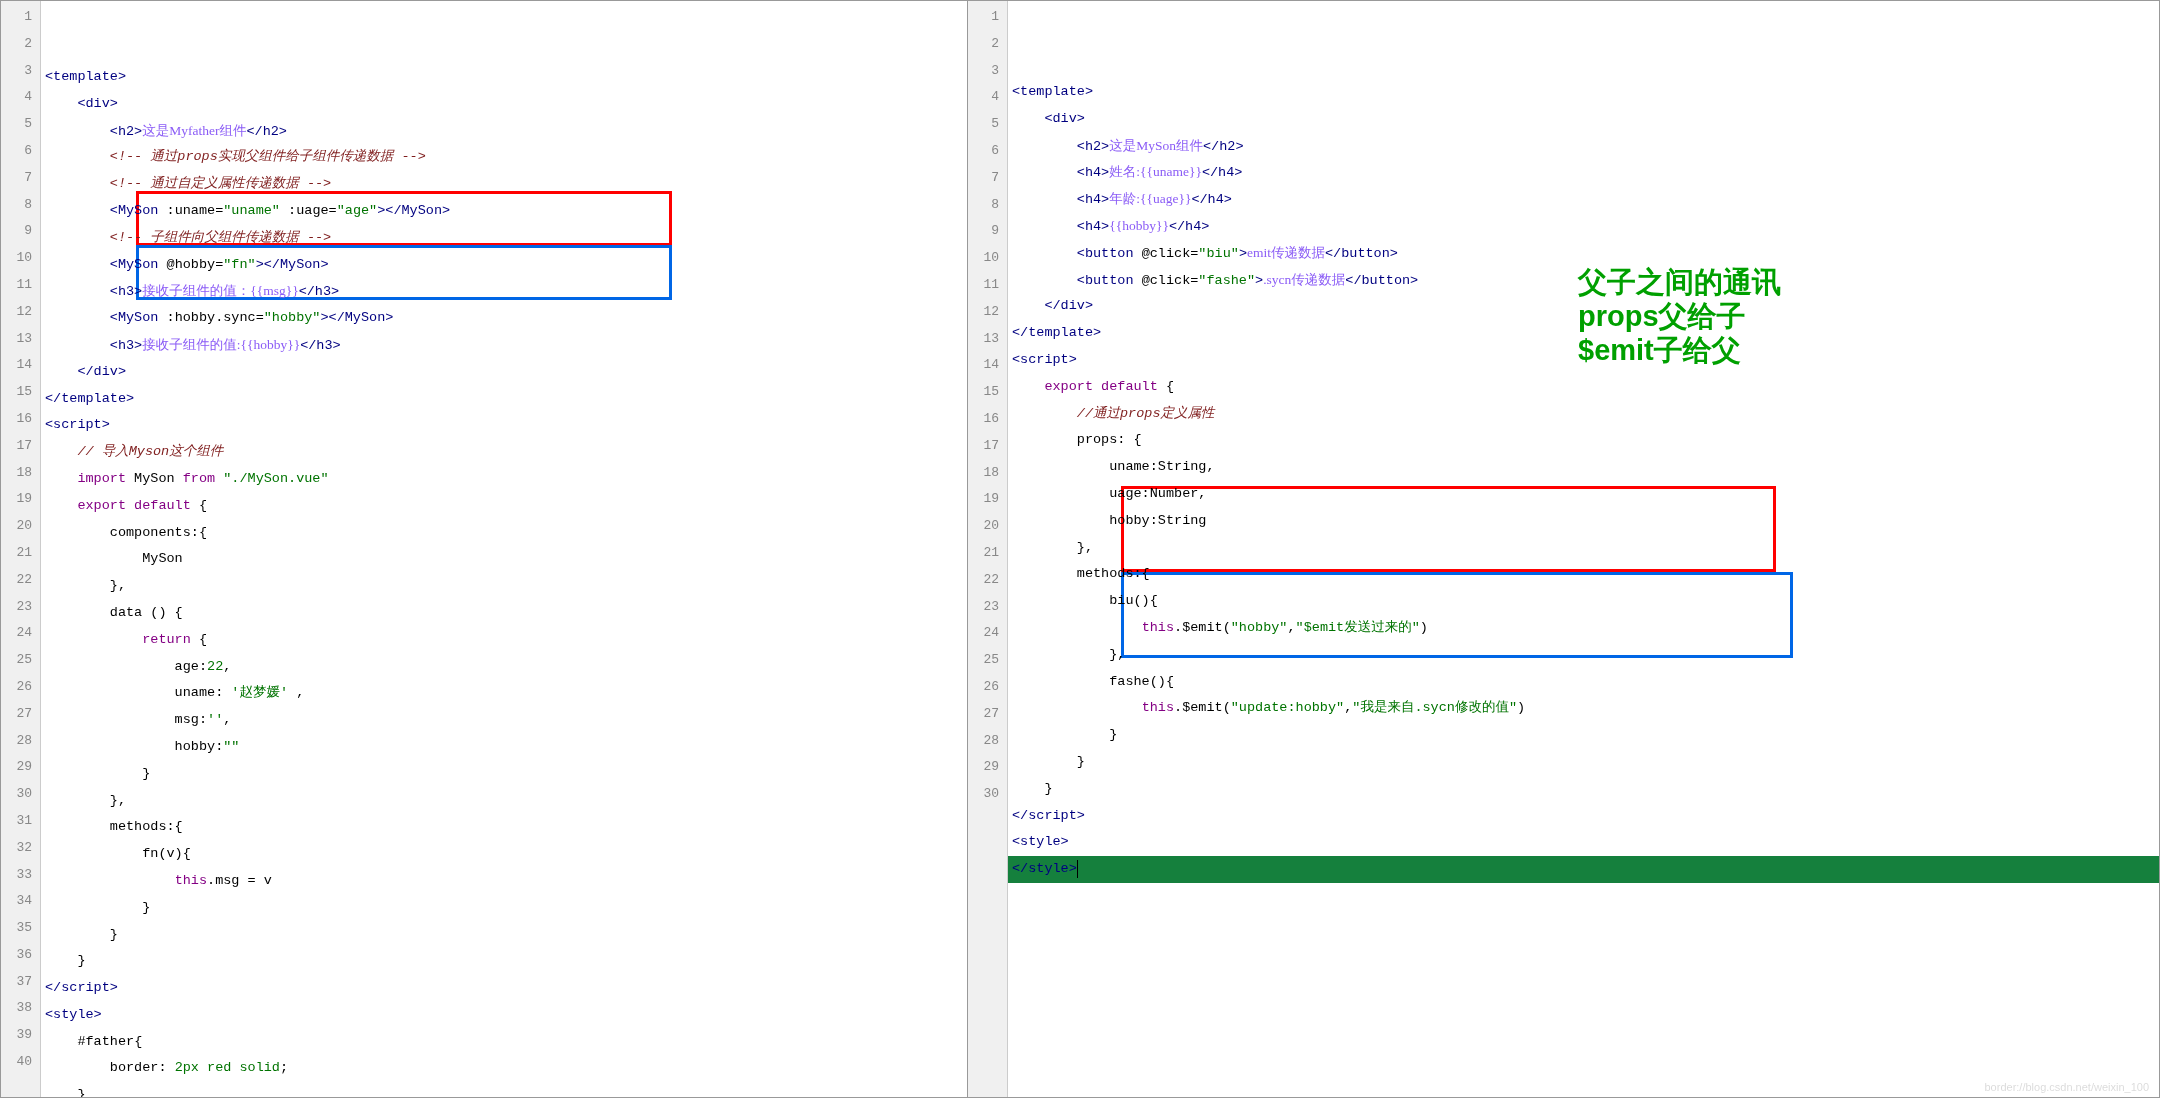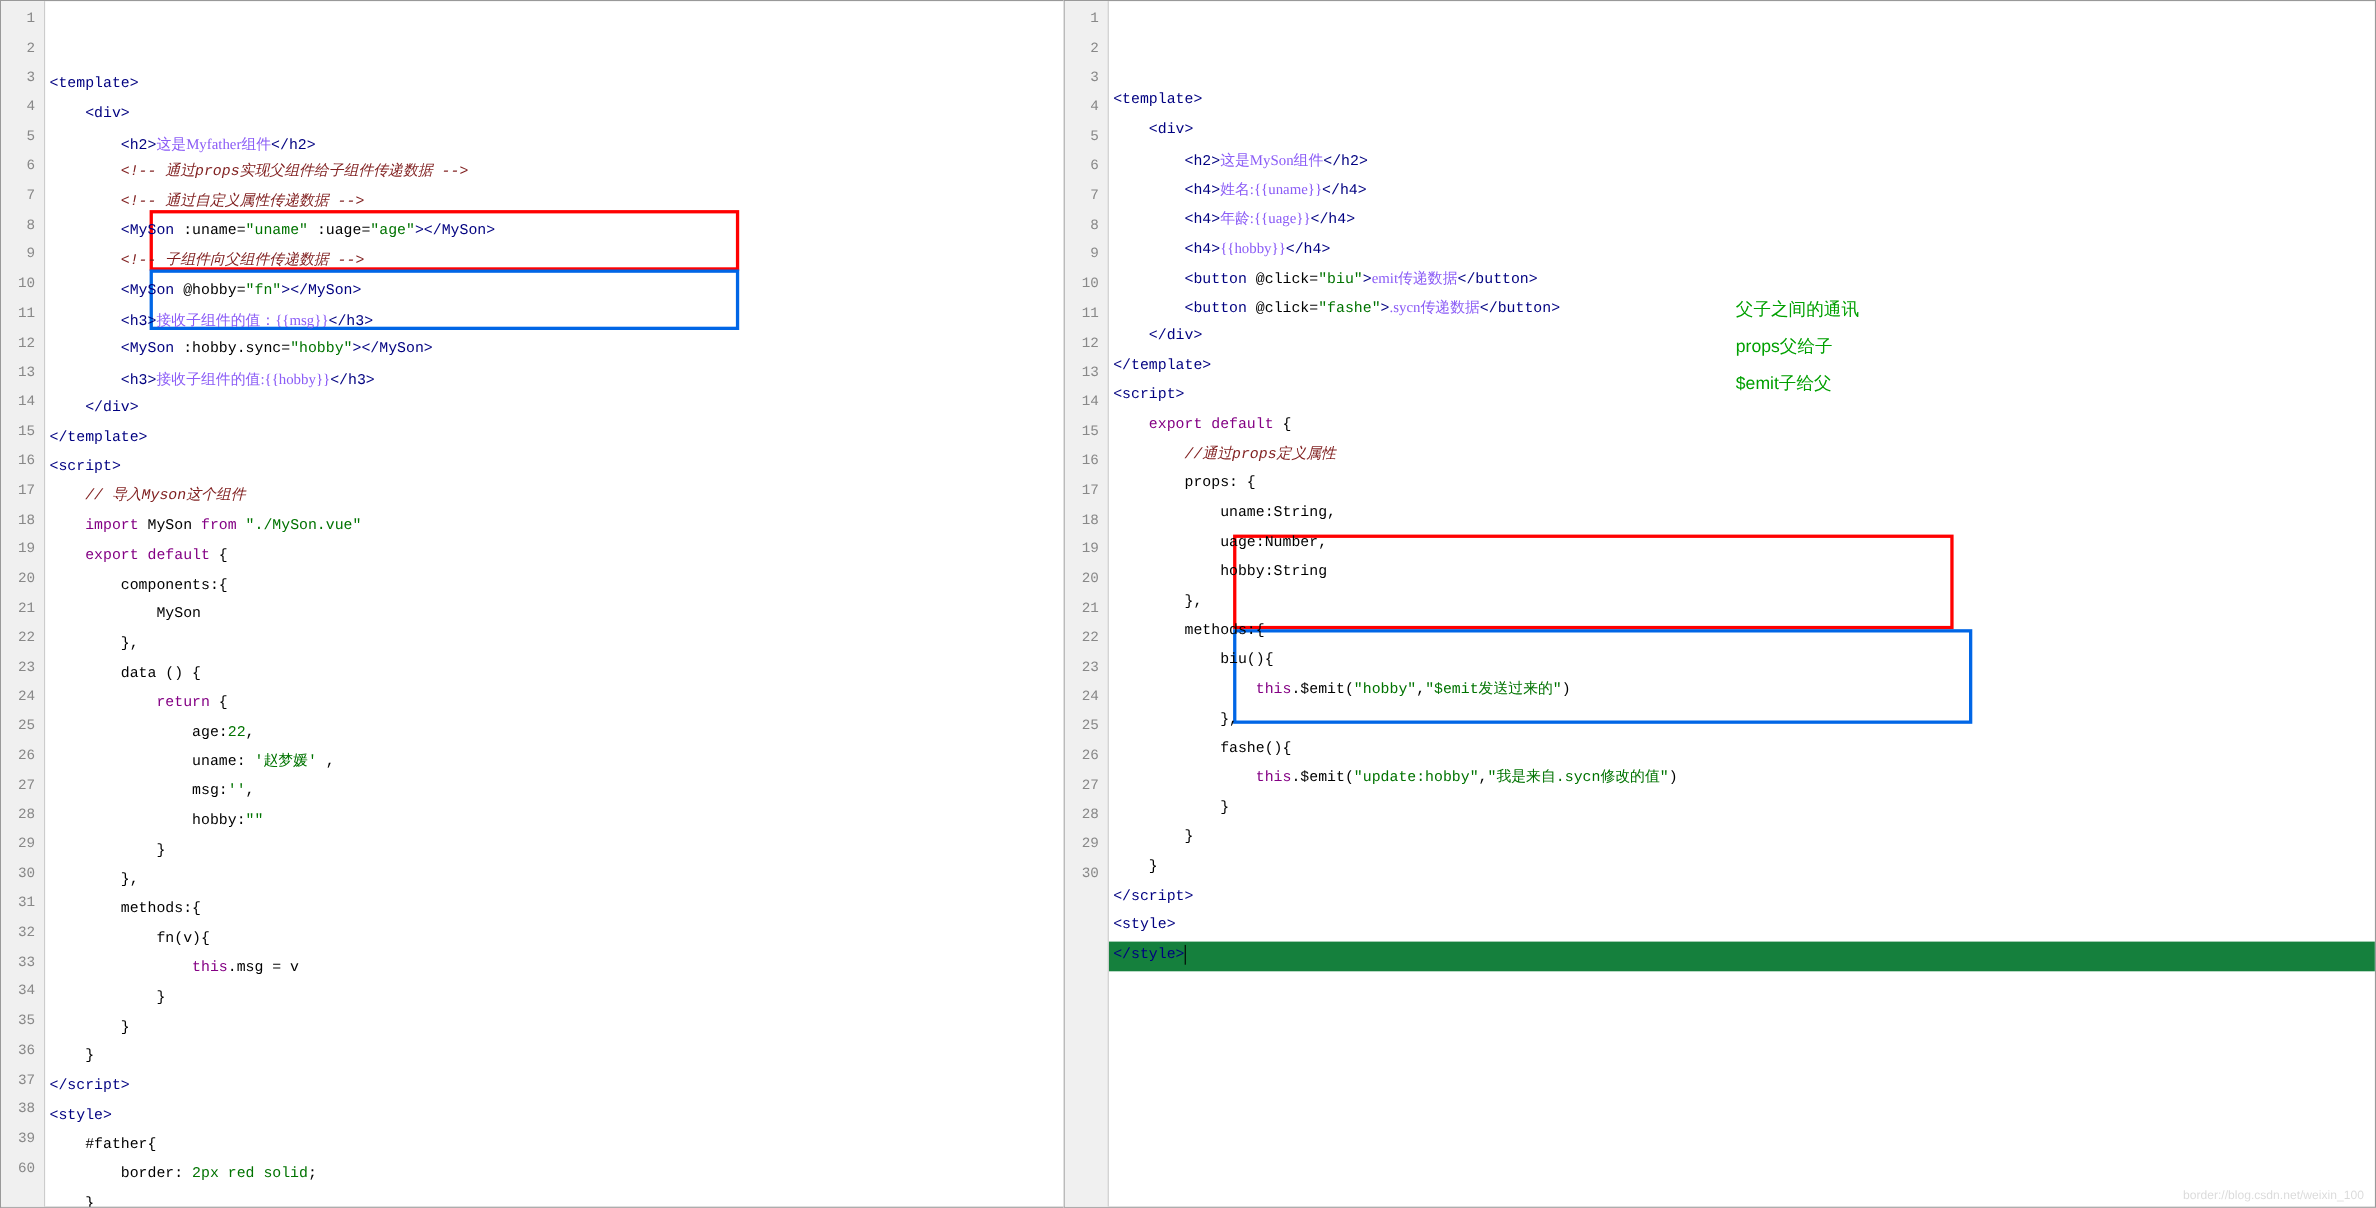--- a/index.html
+++ b/index.html
@@ -60,23 +60,23 @@
     position: absolute;
     border: 3.5px solid;
     pointer-events: none;
   }
   .box-red { border-color: #ff0000; }
   .box-blue { border-color: #0066e6; }
   .annot {
     position: absolute;
     color: #00a000;
     font-family: "Microsoft YaHei","SimSun",sans-serif;
-    font-size: 16px;
+    font-size: 29px;
     line-height: 34px;
-    font-weight: 400;
+    font-weight: 700;
   }
   .watermark {
     position: absolute;
     right: 10px;
     bottom: 4px;
     color: rgba(0,0,0,0.15);
     font-size: 11px;
     font-family: sans-serif;
   }
 </style>
@@ -117,21 +117,21 @@
       <div>30</div>
       <div>31</div>
       <div>32</div>
       <div>33</div>
       <div>34</div>
       <div>35</div>
       <div>36</div>
       <div>37</div>
       <div>38</div>
       <div>39</div>
-      <div>60</div>
+      <div>40</div>
     </div>
   <div class="code" id="code-left">
     <div class="box box-red" id="box-l-red" style="top: 190px; left: 95px; width: 536px; height: 55px;"></div>
     <div class="box box-blue" id="box-l-blue" style="top: 244px; left: 95px; width: 536px; height: 55px;"></div>
   <div class="line"><span class="tag">&lt;template&gt;</span></div><div class="line">    <span class="tag">&lt;div&gt;</span></div><div class="line">        <span class="tag">&lt;h2&gt;</span><span class="txt">这是Myfather组件</span><span class="tag">&lt;/h2&gt;</span></div><div class="line">        <span class="cmnt">&lt;!-- 通过props实现父组件给子组件传递数据 --&gt;</span></div><div class="line">        <span class="cmnt">&lt;!-- 通过自定义属性传递数据 --&gt;</span></div><div class="line">        <span class="tag">&lt;MySon</span> <span class="attr">:uname=</span><span class="str">"uname"</span> <span class="attr">:uage=</span><span class="str">"age"</span><span class="tag">&gt;&lt;/MySon&gt;</span></div><div class="line">        <span class="cmnt">&lt;!-- 子组件向父组件传递数据 --&gt;</span></div><div class="line">        <span class="tag">&lt;MySon</span> <span class="attr">@hobby=</span><span class="str">"fn"</span><span class="tag">&gt;&lt;/MySon&gt;</span></div><div class="line">        <span class="tag">&lt;h3&gt;</span><span class="txt">接收子组件的值：{{msg}}</span><span class="tag">&lt;/h3&gt;</span></div><div class="line">        <span class="tag">&lt;MySon</span> <span class="attr">:hobby.sync=</span><span class="str">"hobby"</span><span class="tag">&gt;&lt;/MySon&gt;</span></div><div class="line">        <span class="tag">&lt;h3&gt;</span><span class="txt">接收子组件的值:{{hobby}}</span><span class="tag">&lt;/h3&gt;</span></div><div class="line">    <span class="tag">&lt;/div&gt;</span></div><div class="line"><span class="tag">&lt;/template&gt;</span></div><div class="line"><span class="tag">&lt;script&gt;</span></div><div class="line">    <span class="cmnt">// 导入Myson这个组件</span></div><div class="line">    <span class="kw">import</span> MySon <span class="kw">from</span> <span class="str">"./MySon.vue"</span></div><div class="line">    <span class="kw">export default</span> {</div><div class="line">        components:{</div><div class="line">            MySon</div><div class="line">        },</div><div class="line">        data () {</div><div class="line">            <span class="kw">return</span> {</div><div class="line">                age:<span class="str">22</span>,</div><div class="line">                uname: <span class="str">'赵梦媛'</span> ,</div><div class="line">                msg:<span class="str">''</span>,</div><div class="line">                hobby:<span class="str">""</span></div><div class="line">            }</div><div class="line">        },</div><div class="line">        methods:{</div><div class="line">            fn(v){</div><div class="line">                <span class="kw">this</span>.msg = v</div><div class="line">            }</div><div class="line">        }</div><div class="line">    }</div><div class="line"><span class="tag">&lt;/script&gt;</span></div><div class="line"><span class="tag">&lt;style&gt;</span></div><div class="line">    <span class="attr">#father</span>{</div><div class="line">        <span class="attr">border</span>: <span class="str">2px red solid</span>;</div><div class="line">    }</div></div>
 </div>
 
 <div class="pane pane-right">
   <div class="gutter" id="gutter-right">
       <div>1</div>

